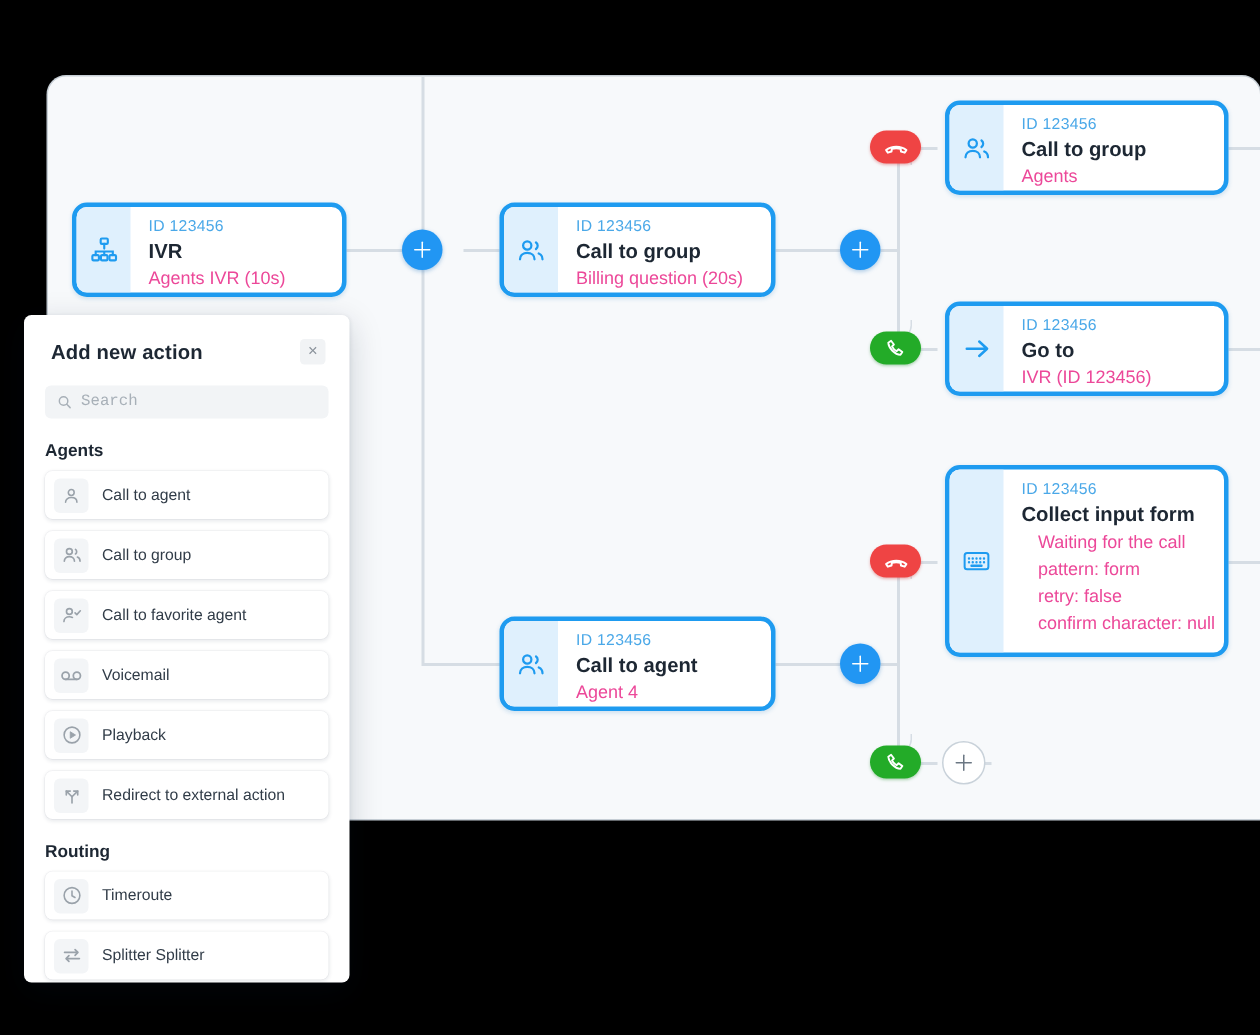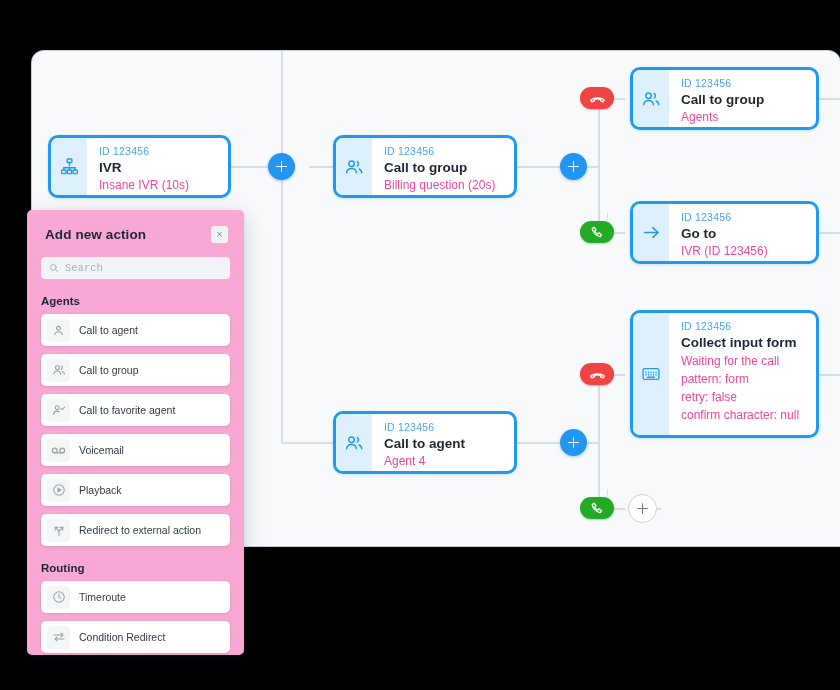--- a/index.html
+++ b/index.html
@@ -52,21 +52,21 @@
   }
   .node .n-body{
     flex:1;
     padding:7px 12px 8px 12px;
     display:flex;flex-direction:column;
     min-width:0;
   }
   .n-id{font-size:10.5px;color:#4aa8e8;letter-spacing:.2px;line-height:13px;}
   .n-title{font-size:13.5px;font-weight:bold;color:#1d2733;line-height:18px;margin-top:1px;white-space:nowrap;}
   .n-sub{font-size:12px;color:#ec4899;line-height:17px;white-space:nowrap;}
-  .n-sub.multi{line-height:18px;}
+  .n-sub.multi{line-height:18px;margin-left:11px;}
 
   
   .badge{
     position:absolute;
     width:34px;height:22px;
     border-radius:11px;
     display:flex;align-items:center;justify-content:center;
     color:#fff;
   }
   .badge.red{background:#ef4444;box-shadow:0 1px 2px rgba(200,40,40,.35);}
@@ -87,23 +87,23 @@
   .plus::after{width:1.8px;height:11px;}
   .plus.ghost{
     background:#fff;border:1.5px solid #c9d2da;box-shadow:none;
     width:27px;height:27px;
   }
   .plus.ghost::before,.plus.ghost::after{background:#6b7783;}
 
   
   .panel{
     position:absolute;
-    left:27px;top:210px;
+    left:16px;top:210px;
     width:217px;height:445px;
-    background:#f9a8d4;
+    background:#ffffff;
     border-radius:5px;
     box-shadow:0 6px 22px rgba(10,25,50,.18), 0 1px 3px rgba(10,25,50,.10);
     overflow:hidden;
   }
   .panel-head{
     display:flex;align-items:center;justify-content:space-between;
     padding:16px 16px 0 18px;
   }
   .panel-title{font-size:13.5px;font-weight:bold;color:#1d2733;letter-spacing:.1px;}
   .panel-close{
@@ -207,21 +207,21 @@
           <rect x="9" y="2.5" width="6" height="4.5" rx="1"></rect>
           <rect x="2" y="16.5" width="5.5" height="4.5" rx="1"></rect>
           <rect x="9.2" y="16.5" width="5.5" height="4.5" rx="1"></rect>
           <rect x="16.4" y="16.5" width="5.5" height="4.5" rx="1"></rect>
           <path d="M12 7v4M4.8 16.5v-3h14.4v3M12 13.5v3"></path>
         </svg>
       </div>
       <div class="n-body">
         <div class="n-id">ID 123456</div>
         <div class="n-title">IVR</div>
-        <div class="n-sub">Insane IVR (10s)</div>
+        <div class="n-sub">Agents IVR (10s)</div>
       </div>
     </div>
 
     <div class="node" style="left:301px;top:84px;width:184px;height:63px;">
       <div class="n-ico">
         <svg width="20" height="20" viewBox="0 0 24 24" fill="none" stroke="currentColor" stroke-width="1.8" stroke-linecap="round" stroke-linejoin="round">
           <circle cx="9" cy="8" r="3.3"></circle>
           <path d="M3.2 19c0-3.2 2.6-5.2 5.8-5.2s5.8 2 5.8 5.2"></path>
           <path d="M16 5.6a3.2 3.2 0 0 1 0 5.2M18.2 14.4c1.9.8 3 2.4 3 4.6"></path>
         </svg>
@@ -419,18 +419,18 @@
       <span class="o-lab">Timeroute</span>
     </div>
 
     <div class="opt">
       <span class="o-ico">
         <svg width="14" height="14" viewBox="0 0 24 24" fill="none" stroke="currentColor" stroke-width="1.9" stroke-linecap="round" stroke-linejoin="round">
           <path d="M3.5 8.5h15M15.5 5.2l3.3 3.3-3.3 3.3"></path>
           <path d="M20.5 15.5h-15M8.5 12.2l-3.3 3.3 3.3 3.3"></path>
         </svg>
       </span>
-      <span class="o-lab">Condition Redirect</span>
+      <span class="o-lab">Splitter Splitter</span>
     </div>
 
   </div>
 
 </div>
 
 </body></html>

